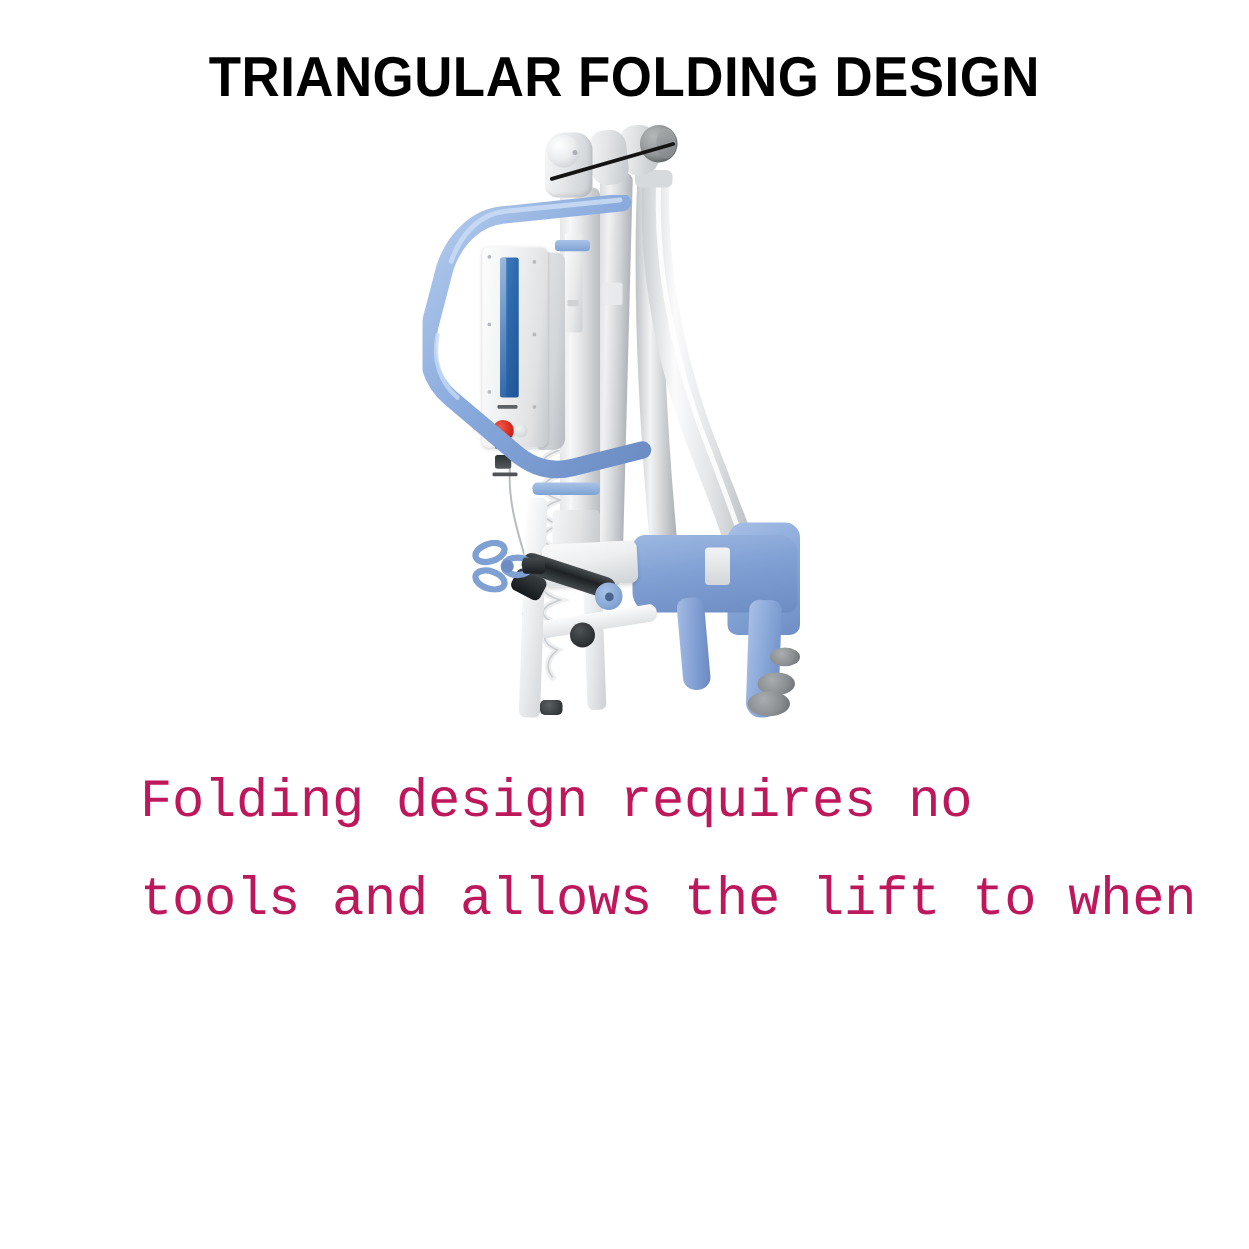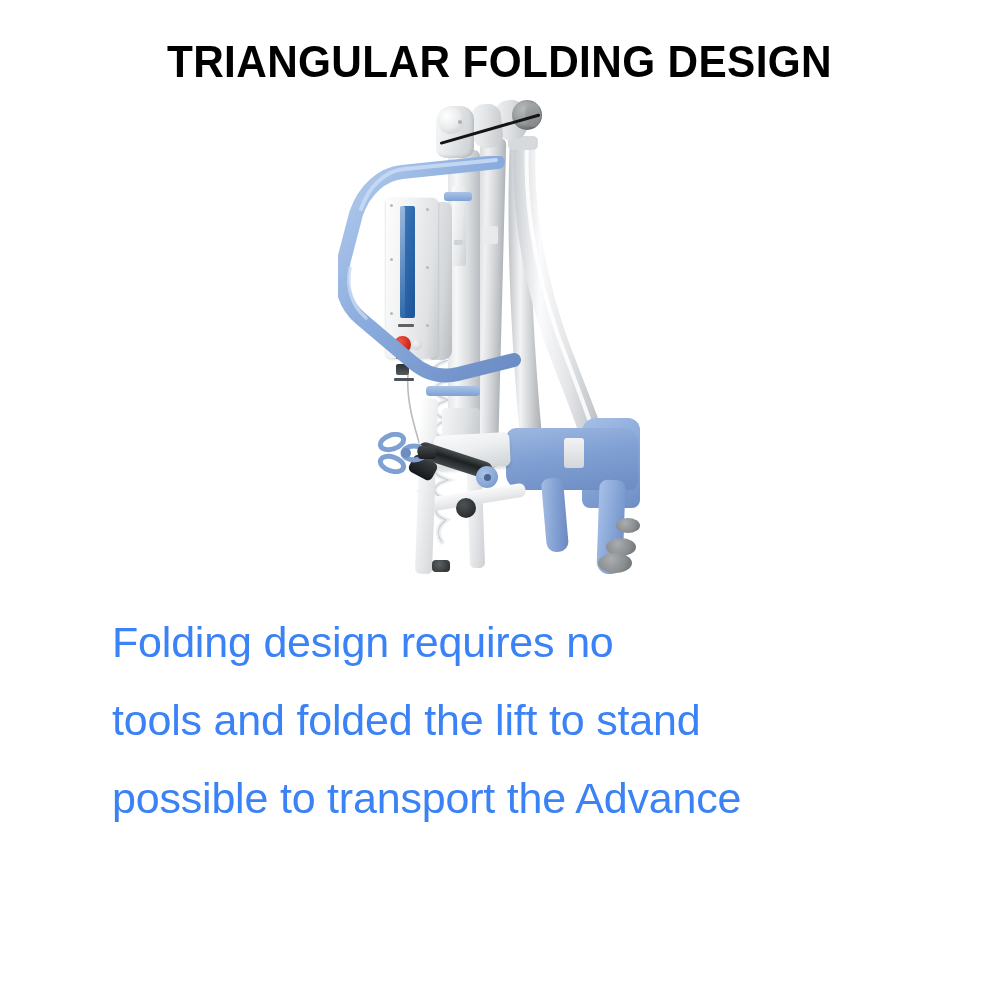--- a/index.html
+++ b/index.html
@@ -310,24 +310,24 @@
     border-radius: 2px;
     opacity: .9;
   }
 
   
   .body-copy {
     position: absolute;
     left: 112px;
     top: 603px;
     width: 860px;
-    font-family: Liberation Sans, sans-serif;
+    font-family: Liberation Mono, monospace;
     font-size: 43px;
     line-height: 78px;
-    color: #3b82f6;
+    color: #be185d;
     letter-spacing: -0.2px;
   }
   .body-copy .ln { display: block; white-space: nowrap; }
 </style>
 </head>
 <body>
 
 <div class="page">
 
   <div class="title">TRIANGULAR FOLDING DESIGN</div>
@@ -457,17 +457,16 @@
         <ellipse cx="38" cy="21" rx="11" ry="7"></ellipse>
       </g>
       <circle cx="30" cy="21" r="5" fill="#6d8cc2"></circle>
     </svg>
     <div class="pc knob-stem"></div>
 
   </div>
 
   <div class="body-copy">
     <span class="ln">Folding design requires no</span>
-    <span class="ln">tools and folded the lift to stand</span>
-    <span class="ln">possible to transport the Advance</span>
+    <span class="ln">tools and allows the lift to when</span>
   </div>
 
 </div>
 
 </body></html>

